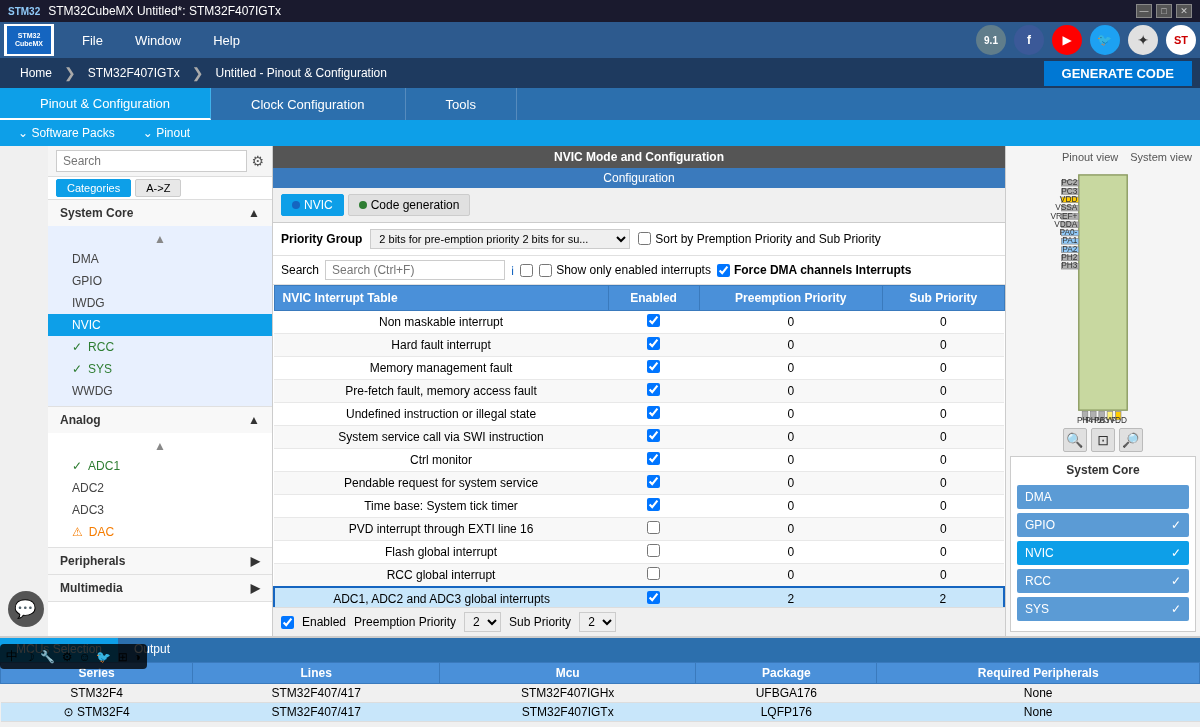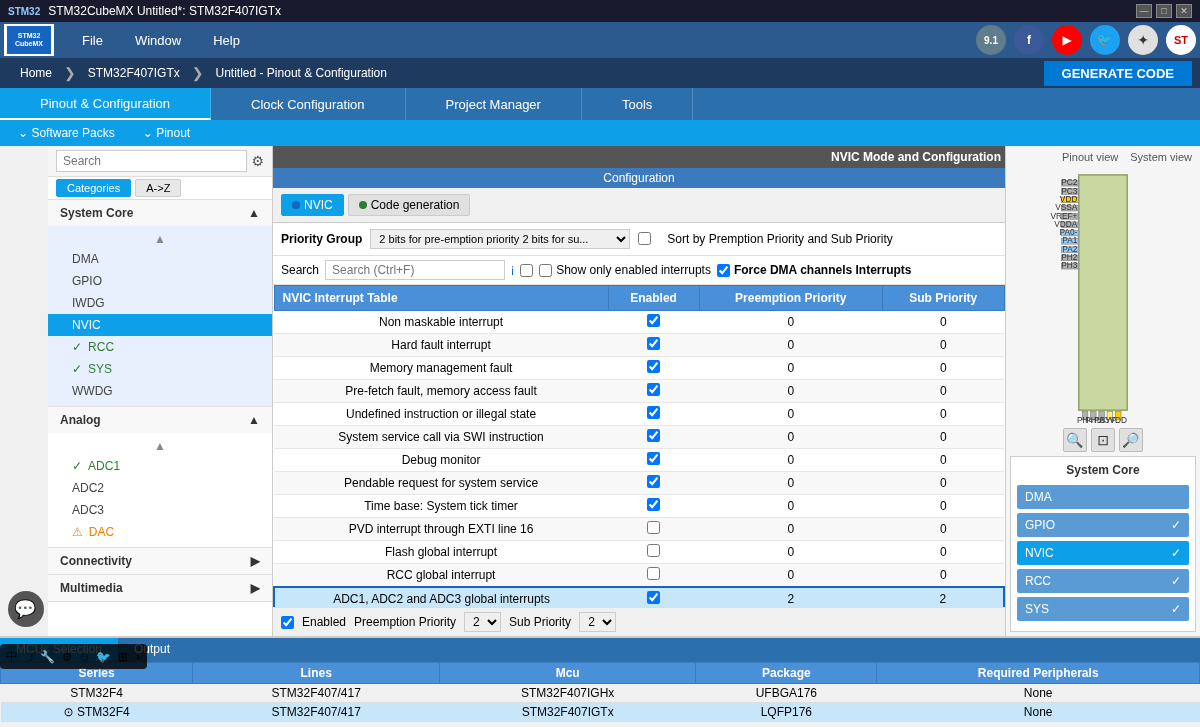--- a/index.html
+++ b/index.html
@@ -50,34 +50,34 @@
 
     .sidebar-section { border-bottom: 1px solid #e0e0e0; }
     .sidebar-section-header { display: flex; align-items: center; justify-content: space-between; padding: 6px 12px; cursor: pointer; background: #f8f8f8; font-weight: bold; color: #333; }
     .sidebar-item { padding: 4px 24px; cursor: pointer; color: #444; display: flex; align-items: center; gap: 6px; }
     .sidebar-item.active { background: #0d9fe8; color: #fff; }
     .sidebar-item.enabled { color: #2e7d32; }
     .sidebar-item.warning { color: #f57c00; }
 
     
     #center-content { flex: 1; background: #fff; overflow: hidden; display: flex; flex-direction: column; }
-    #nvic-header { background: #555; color: #fff; text-align: right; padding: 4px; font-size: 12px; font-weight: bold; }
+    #nvic-header { background: #555; color: #fff; text-align: center; padding: 4px; font-size: 12px; font-weight: bold; }
     #config-header { background: #3a7abd; color: #fff; text-align: center; padding: 3px; font-size: 12px; }
 
     #config-tabs { display: flex; padding: 6px 8px; gap: 4px; background: #f0f0f0; border-bottom: 1px solid #ccc; }
     .config-tab { display: flex; align-items: center; gap: 4px; padding: 3px 10px; border: 1px solid #ccc; background: #e0e0e0; cursor: pointer; border-radius: 2px; font-size: 12px; }
     .config-tab.active { background: #0d9fe8; color: #fff; border-color: #0d9fe8; }
     .config-tab .tab-dot { width: 8px; height: 8px; border-radius: 50%; }
     .tab-dot.blue { background: #1565c0; }
     .tab-dot.green { background: #2e7d32; }
 
     #priority-row { display: flex; align-items: center; padding: 6px 8px; gap: 8px; background: #fff; border-bottom: 1px solid #e0e0e0; }
     #priority-row label { font-size: 12px; font-weight: bold; }
     #priority-select { border: 1px solid #ccc; padding: 2px 4px; font-size: 11px; width: 260px; }
-    #sort-check-row { display: flex; align-items: flex-start; gap: 16px; font-size: 12px; }
+    #sort-check-row { display: flex; align-items: flex-start; gap: 4px; font-size: 12px; }
 
     #search-row { display: flex; align-items: center; padding: 4px 8px; gap: 6px; background: #fff; border-bottom: 1px solid #e0e0e0; }
     #search-row label { font-size: 12px; }
     #nvic-search { border: 1px solid #ccc; padding: 2px 6px; font-size: 12px; width: 180px; color: #999; }
     .info-icon { color: #1565c0; cursor: pointer; }
     #show-enabled { display: flex; align-items: center; gap: 4px; font-size: 12px; }
     #force-dma { display: flex; align-items: center; gap: 4px; font-size: 12px; font-weight: bold; justify-content: center; }
 
     
     #nvic-table-container { flex: 1; overflow-y: auto; }
@@ -175,21 +175,20 @@
   <span class="breadcrumb-sep">❯</span>
   <div class="breadcrumb-item">STM32F407IGTx</div>
   <span class="breadcrumb-sep">❯</span>
   <div class="breadcrumb-item">Untitled - Pinout &amp; Configuration</div>
   <button id="generate-btn">GENERATE CODE</button>
 </div>
 
 <div id="main-tabs">
   <div class="main-tab active">Pinout &amp; Configuration</div>
   <div class="main-tab">Clock Configuration</div>
-  <div class="main-tab">Project Manager</div>
   <div class="main-tab">Tools</div>
 </div>
 
 <div id="sub-tabs">
   <div class="sub-tab">⌄ Software Packs</div>
   <div class="sub-tab">⌄ Pinout</div>
 </div>
 
 <div id="content-area" style="display:flex; height:490px;">
 
@@ -259,21 +258,21 @@
         </div>
         <div class="sidebar-item warning">
           <span>⚠</span>
           <span>DAC</span>
         </div>
       </div>
     </div>
 
     <div class="sidebar-section">
       <div class="sidebar-section-header">
-        <span>Connectivity</span>
+        <span>Peripherals</span>
         <span>▶</span>
       </div>
     </div>
 
     <div class="sidebar-section">
       <div class="sidebar-section-header">
         <span>Multimedia</span>
         <span>▶</span>
       </div>
     </div>
@@ -361,21 +360,21 @@
               <td>0</td>
               <td>0</td>
             </tr>
             <tr>
               <td>System service call via SWI instruction</td>
               <td class="cb-cell"><input type="checkbox" checked="" style=""></td>
               <td>0</td>
               <td>0</td>
             </tr>
             <tr>
-              <td>Debug monitor</td>
+              <td>Ctrl monitor</td>
               <td class="cb-cell"><input type="checkbox" checked="" style=""></td>
               <td>0</td>
               <td>0</td>
             </tr>
             <tr>
               <td>Pendable request for system service</td>
               <td class="cb-cell"><input type="checkbox" checked="" style=""></td>
               <td>0</td>
               <td>0</td>
             </tr>

